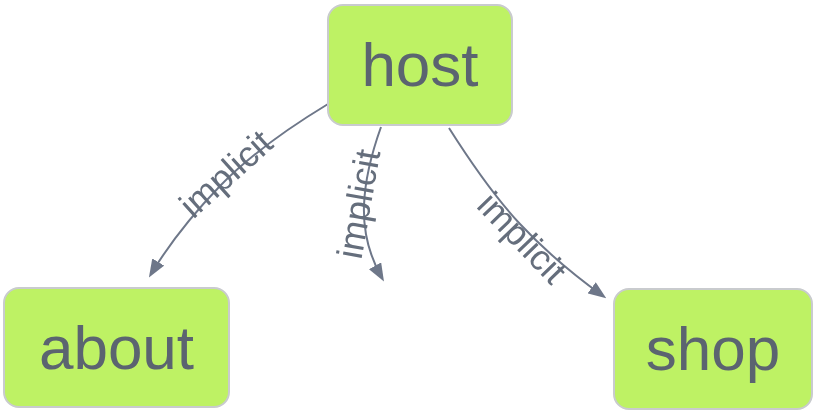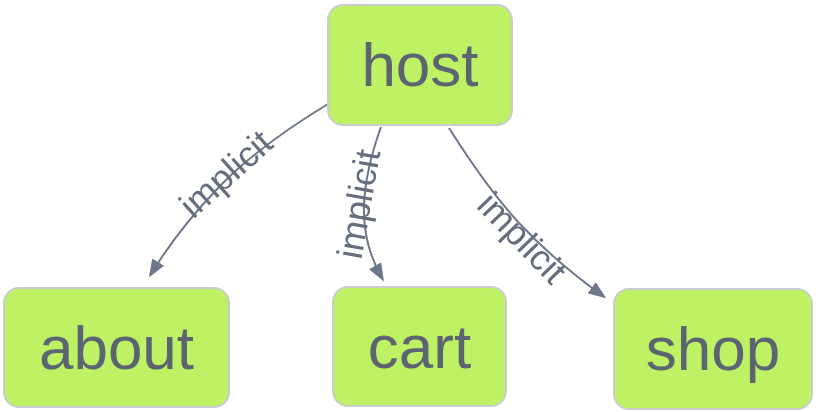--- a/index.html
+++ b/index.html
@@ -86,21 +86,18 @@
   <span class="edge-label edge-label-2">implicit</span>
 
   <div class="node node-host">
     <span>host</span>
   </div>
 
   <div class="node node-about">
     <span>about</span>
   </div>
 
-  <div class="node node-cart">
-    <span>cart</span>
-  </div>
 
   <div class="node node-shop">
     <span>shop</span>
   </div>
 
 </div>
 
 </body></html>

